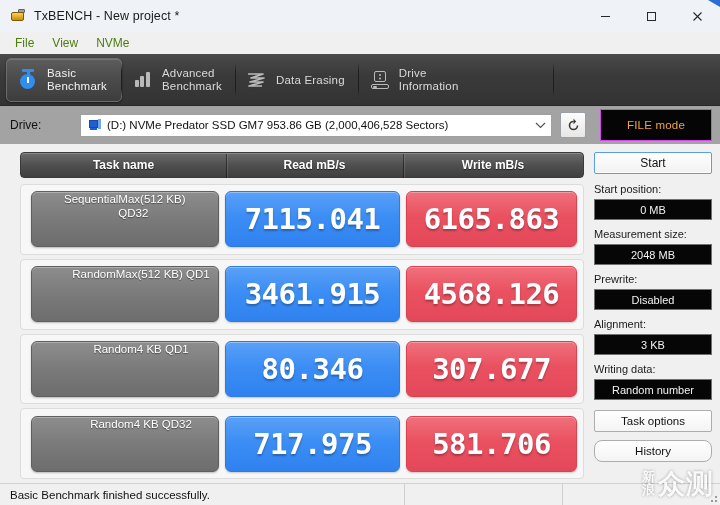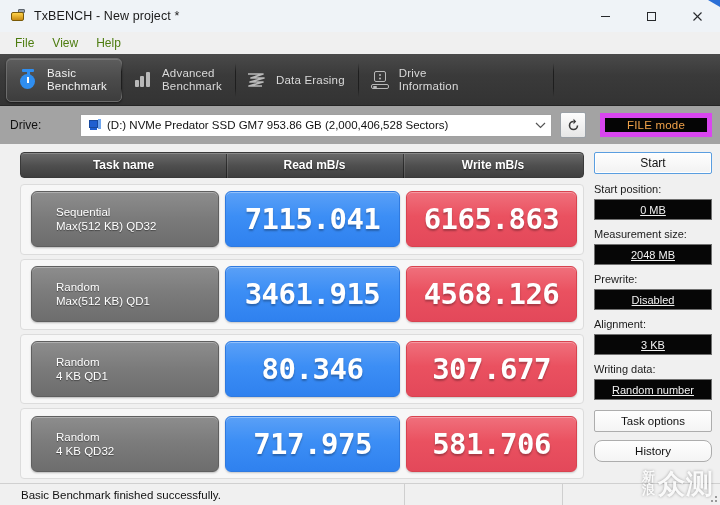--- a/index.html
+++ b/index.html
@@ -165,22 +165,22 @@
   .combo-arrow {
     width: 18px; flex: 0 0 18px; display: flex; align-items: center;
     justify-content: center; color: #555;
   }
   .refresh-btn {
     width: 26px; height: 26px; flex: 0 0 26px; border: 1px solid #9aa0a6;
     background: linear-gradient(#fdfdfd, #e6e6e6); border-radius: 2px;
     display: flex; align-items: center; justify-content: center;
   }
   .filemode-btn {
-    width: 112px; height: 24px; flex: 0 0 112px; margin-left: 6px;
-    background: #050505; border: 5px solid #d946ef;
+    width: 112px; height: 32px; flex: 0 0 112px; margin-left: 6px;
+    background: #050505; border: 1px solid #d946ef;
     color: #f0a24a; font-size: 11.5px; display: flex; align-items: center;
     justify-content: center; letter-spacing: .2px;
   }
 
   
   .body {
     flex: 1 1 auto; display: flex; padding: 4px 8px 0 8px; gap: 10px;
     min-height: 0;
   }
   .results { flex: 1 1 auto; display: flex; flex-direction: column; }
@@ -208,22 +208,22 @@
   .res-row {
     flex: 1 1 0; margin: 0 0 4px 12px; background: #f7f7f7;
     border: 1px solid #dcdcdc; border-radius: 4px;
     display: flex; align-items: center; padding: 0 6px 0 10px; gap: 6px;
     min-height: 0;
   }
   .task-btn {
     flex: 0 0 188px; height: 56px;
     background: linear-gradient(#8d8d8d, #7b7b7b 48%, #6d6d6d);
     border: 1px solid #5f5f5f; border-radius: 6px;
-    display: flex; flex-direction: column; justify-content: center;
-    padding-left: 24px; color: #fff;
+    display: flex; flex-direction: row; justify-content: center;
+    padding-left: 32px; color: #fff;
     box-shadow: inset 0 1px 0 rgba(255,255,255,.3), 0 1px 2px rgba(0,0,0,.25);
   }
   .task-l1 { font-size: 11.5px; line-height: 14px; text-shadow: 0 1px 1px rgba(0,0,0,.45); }
   .task-l2 { font-size: 11.5px; line-height: 14px; text-shadow: 0 1px 1px rgba(0,0,0,.45); }
 
   .val {
     height: 56px; border-radius: 6px; display: flex; align-items: center;
     justify-content: center; color: #fff;
     font-family: "DejaVu Sans Mono", monospace;
     font-size: 29px; font-weight: bold; letter-spacing: -.5px;
@@ -253,37 +253,37 @@
     font-size: 12px; color: #111; display: flex; align-items: center;
     justify-content: center; box-shadow: 0 0 0 1px #fff inset;
     margin-bottom: 9px;
   }
   .side-label {
     font-size: 11px; color: #1a1a1a; margin-bottom: 3px; line-height: 13px;
   }
   .side-value {
     height: 21px; background: #060606; border: 1px solid #707070;
     color: #f2f2f2; font-size: 11px; display: flex; align-items: center;
-    justify-content: center; margin-bottom: 8px; text-decoration: underline;
+    justify-content: center; margin-bottom: 8px;
   }
   .side-btn {
     height: 22px; background: linear-gradient(#fefefe, #f4f4f4);
     border: 1px solid #adadad; border-radius: 2px; font-size: 11.5px;
     color: #111; display: flex; align-items: center; justify-content: center;
     margin-top: 2px;
   }
   .side-btn.history { margin-top: 8px; border-radius: 8px; }
 
   
   .statusbar {
     flex: 0 0 22px; height: 22px; background: #f0f0f0;
     border-top: 1px solid #d0d0d0; display: flex; align-items: center;
     font-size: 11.5px; color: #111; position: relative;
   }
-  .status-main { flex: 0 0 404px; padding-left: 21px; }
+  .status-main { flex: 0 0 404px; padding-left: 10px; }
   .status-cell {
     height: 22px; border-left: 1px solid #cfcfcf;
   }
   .sc1 { flex: 0 0 158px; }
   .sc2 { flex: 1 1 auto; }
   .status-grip {
     position: absolute; right: 2px; bottom: 2px; width: 12px; height: 12px;
   }
   .status-grip i {
     position: absolute; width: 2px; height: 2px; background: #9a9a9a;
@@ -332,21 +332,21 @@
             <line x1="9.5" y1="1.5" x2="1.5" y2="9.5" stroke="currentColor" stroke-width="1.1"></line>
           </svg>
       </div>
     </div>
     <div class="corner-accent"></div>
   </div>
 
   <div class="menubar">
     <div class="menu-item">File</div>
     <div class="menu-item">View</div>
-    <div class="menu-item">Help</div>
+    <div class="menu-item">NVMe</div>
   </div>
 
   <div class="tabstrip">
     <div class="tab active">
       <div class="tab-icon ico-stopwatch">
         <div class="cap"></div>
           <div class="stem"></div>
           <div class="face"></div>
           <div class="hand"></div>
       </div>

